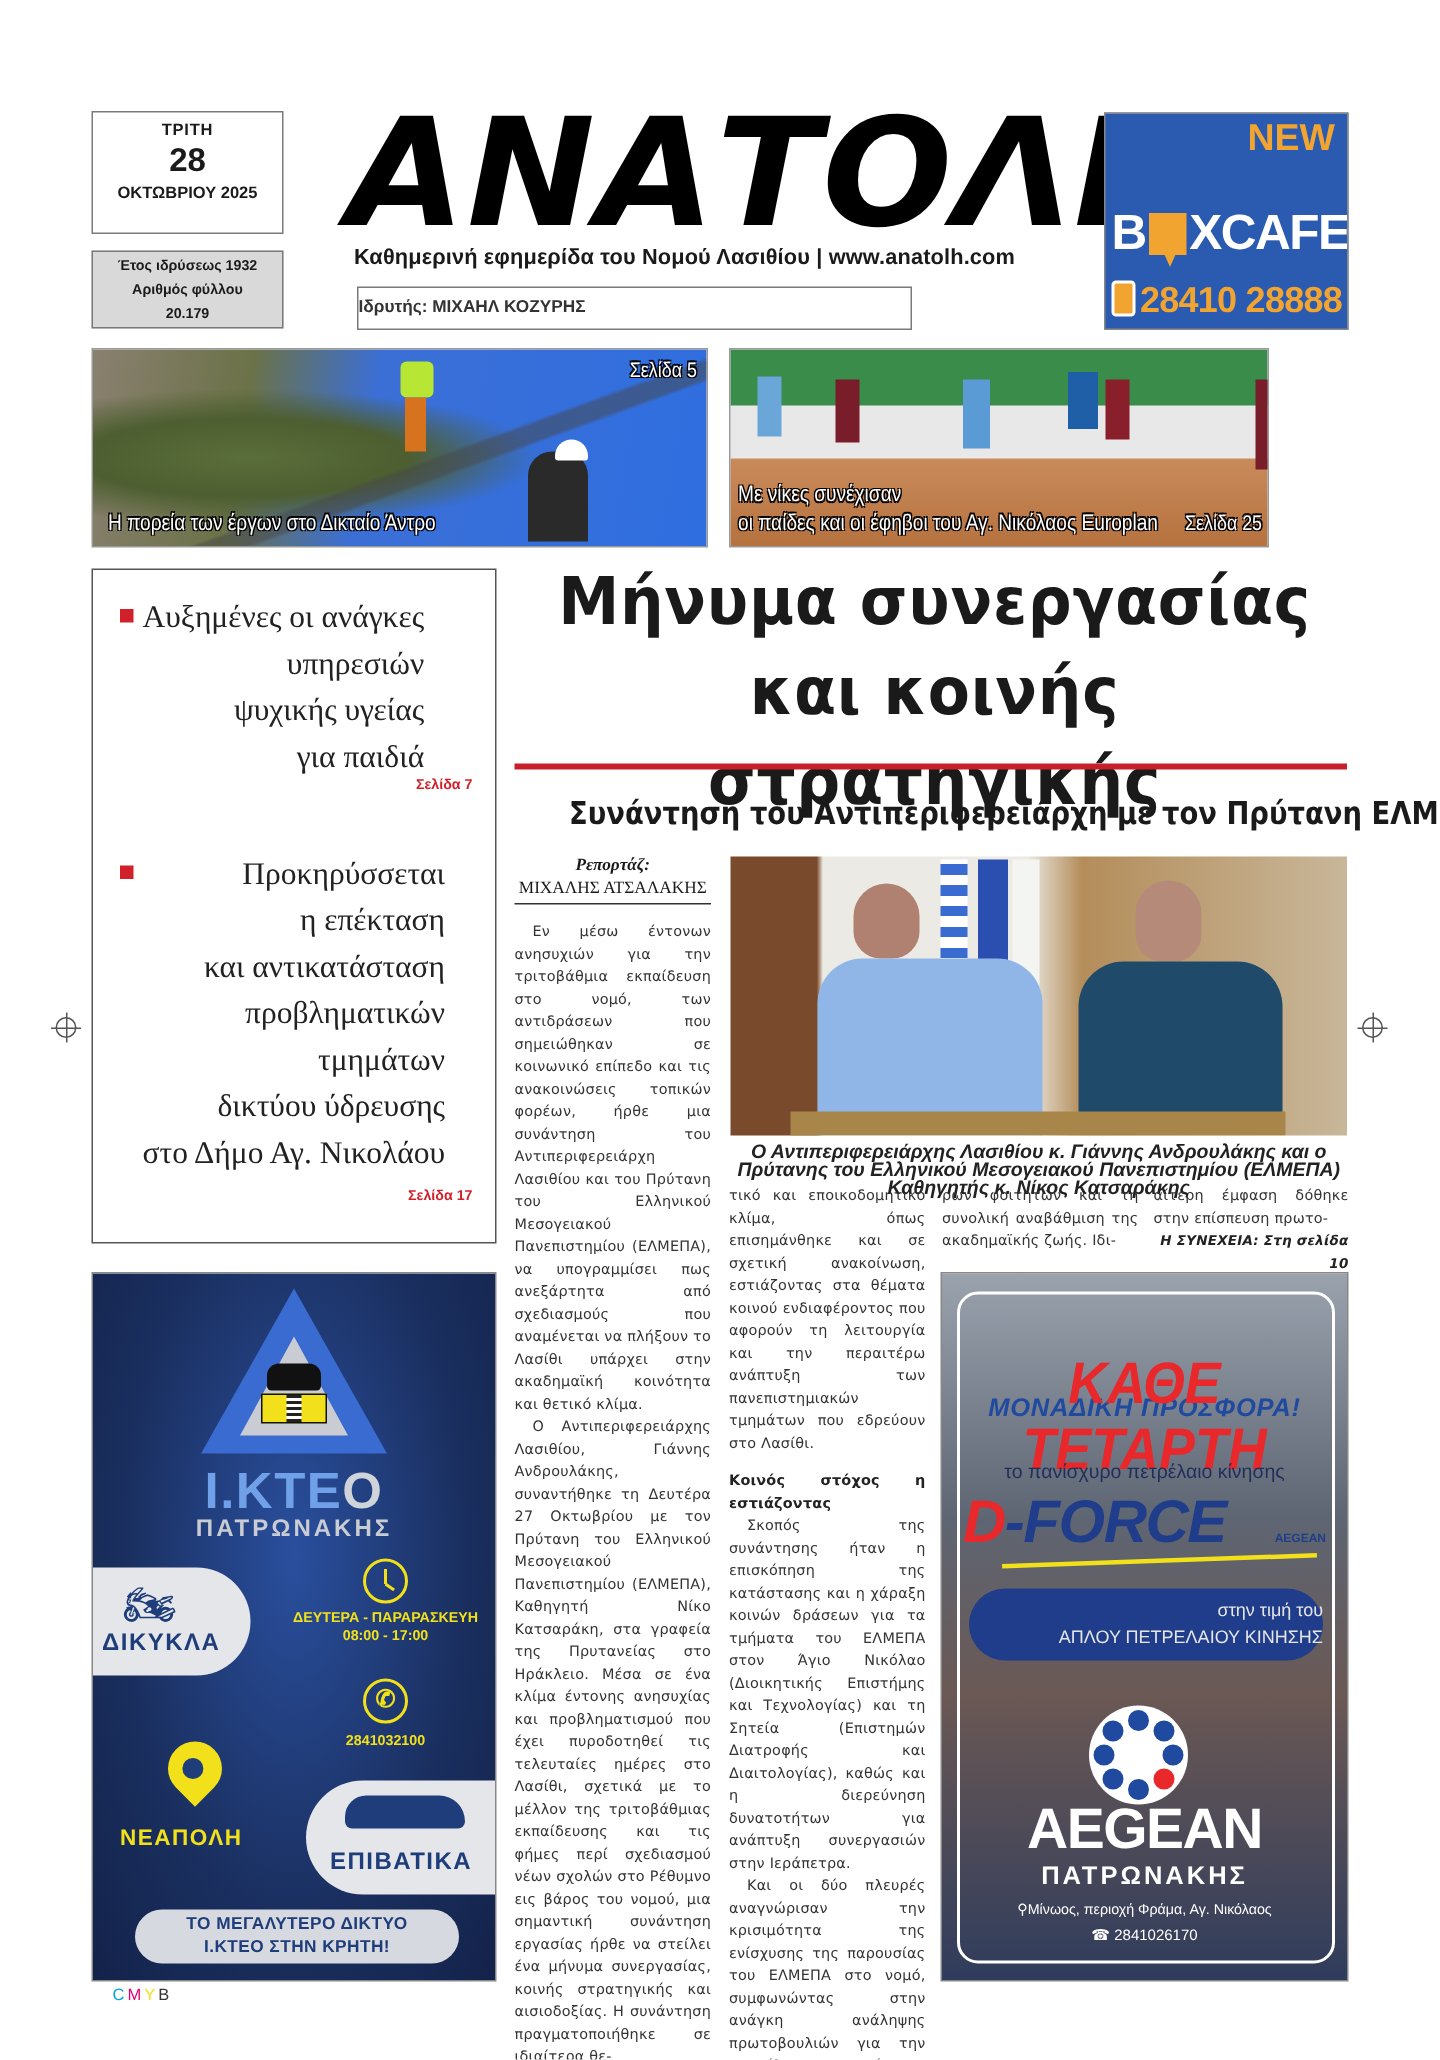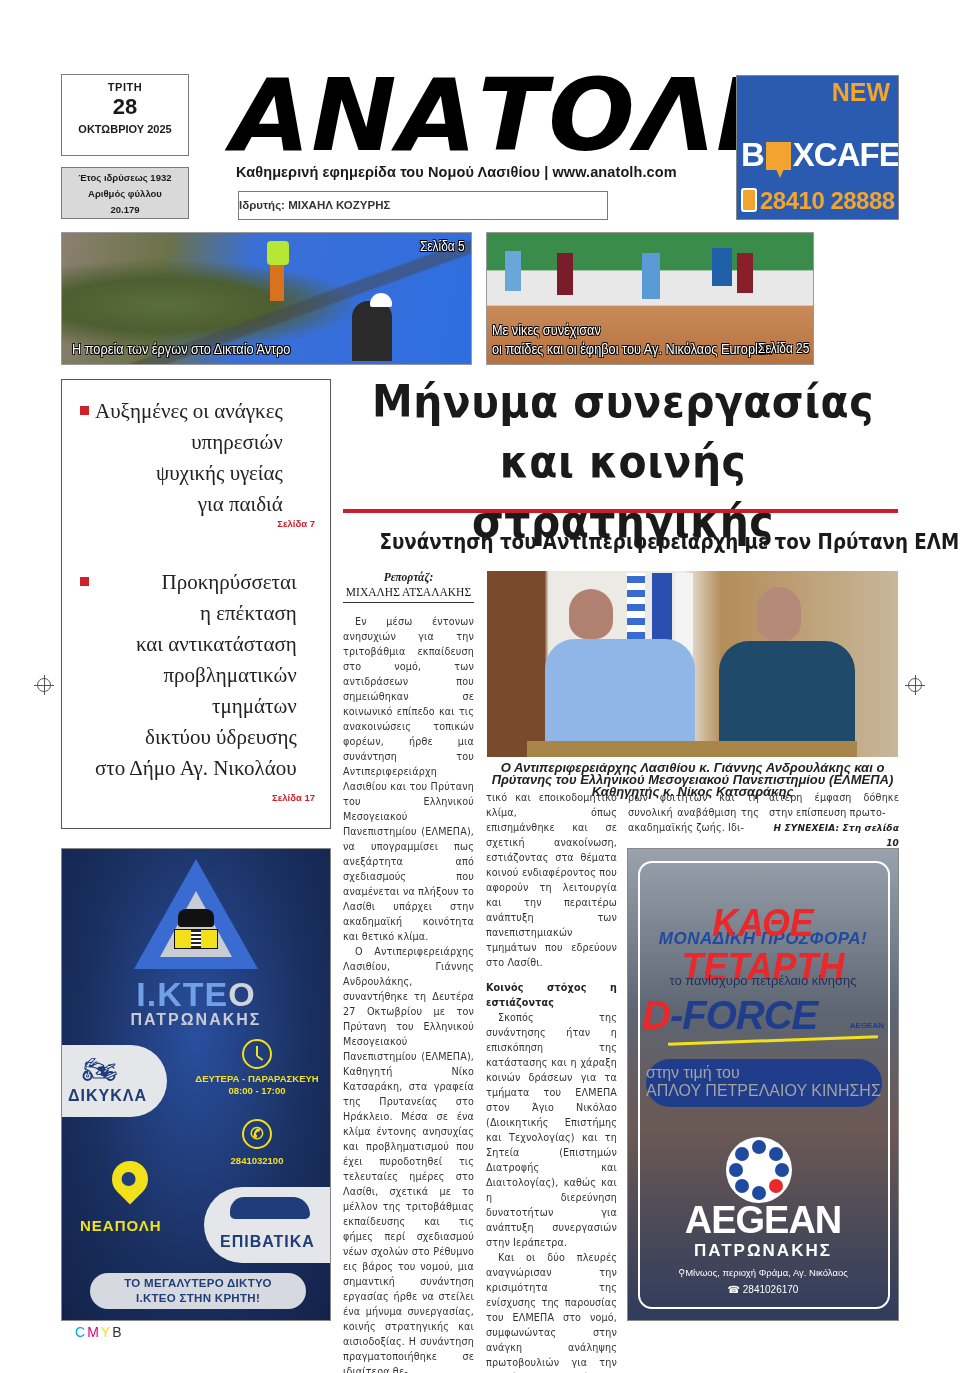--- a/index.html
+++ b/index.html
@@ -28,21 +28,21 @@
   .boxcafe .phone { position: absolute; left: 4px; bottom: 4px; font-size: 24px; font-weight: bold; color: #f2a431; white-space: nowrap; letter-spacing: -.5px; font-family: "Liberation Sans Narrow", "Liberation Sans", sans-serif; }
   .boxcafe .phone .ph-icon { display: inline-block; width: 16px; height: 24px; background: #f2a431; border-radius: 3px; vertical-align: -3px; margin-right: 3px; position: relative; border: 2px solid #fff; }
 
   
   .teaser { border: 1px solid #999; overflow: hidden; }
   .teaser-1 { left: 61px; top: 232px; width: 411px; height: 133px;
     background:
       linear-gradient(160deg, rgba(0,0,0,0) 55%, rgba(70,70,70,.5) 56%, rgba(70,70,70,.5) 60%, rgba(0,0,0,0) 61%),
       radial-gradient(ellipse at 25% 55%, #5a6e3a 0, #4d5e30 25%, transparent 45%),
       linear-gradient(100deg, #8a8070 0%, #6b7248 25%, #3b6fd6 45%, #2f6ee0 100%); }
-  .teaser-2 { left: 486px; top: 232px; width: 328px; height: 133px;
+  .teaser-2 { left: 486px; top: 232px; width: 360px; height: 133px;
     background:
       linear-gradient(180deg, #3a8c4a 0%, #3a8c4a 28%, #e8e8e8 29%, #e8e8e8 55%, #c98a5a 56%, #b5723f 100%); }
   .teaser .caption { position: absolute; color: #fff; font-size: 15px; line-height: 19px; text-shadow: 1px 1px 0 #000, -1px -1px 0 #000, 1px -1px 0 #000, -1px 1px 0 #000; font-family: "Liberation Sans Narrow", "Liberation Sans", sans-serif; transform: scaleX(.85); transform-origin: left bottom; white-space: nowrap; }
   .teaser .page { position: absolute; color: #fff; font-size: 14px; text-shadow: 1px 1px 0 #000, -1px -1px 0 #000, 1px -1px 0 #000, -1px 1px 0 #000; font-family: "Liberation Sans Narrow", "Liberation Sans", sans-serif; transform: scaleX(.85); transform-origin: right top; white-space: nowrap; }
   .fig { position: absolute; }
 
   
   .brief-box { left: 61px; top: 379px; width: 270px; height: 450px; border: 1.5px solid #555; }
   .brief { position: absolute; left: 18px; font-family: "Liberation Serif", serif; font-size: 21px; line-height: 31px; color: #222; }
   .brief .bullet { position: absolute; left: 0; top: 10px; width: 9px; height: 9px; background: #d0202a; }
@@ -101,30 +101,30 @@
 
   .ad-aegean { left: 627px; top: 848px; width: 272px; height: 473px; background: linear-gradient(180deg, #9aa2ae 0%, #5e6572 35%, #6a5854 60%, #2f3c5c 100%); border: 1px solid #888; overflow: hidden; }
   .ad-aegean .frame { position: absolute; left: 10px; top: 12px; width: 252px; height: 448px; border: 2px solid #fff; border-radius: 14px; }
   .ad-aegean .offer { position: absolute; left: 0; width: 100%; top: 36px; text-align: center; font-size: 17px; font-weight: bold; font-style: italic; color: #1f4aa0; letter-spacing: .5px; margin-top: 44px; }
   .ad-aegean .day { position: absolute; left: 0; width: 100%; top: 52px; text-align: center; font-size: 39px; font-weight: bold; font-style: italic; color: #e8282a; letter-spacing: 0; transform: scaleX(.92); }
   .ad-aegean .line1 { position: absolute; left: 0; width: 100%; top: 124px; text-align: center; font-size: 13px; color: #1f2f5a; }
   .ad-aegean .dforce { position: absolute; left: 14px; top: 144px; font-size: 40px; font-weight: bold; font-style: italic; color: #1f3d8a; letter-spacing: -1px; }
   .ad-aegean .dforce .d { color: #e8282a; }
   .ad-aegean .mini { position: absolute; right: 14px; top: 172px; font-size: 8px; font-weight: bold; color: #1f3d8a; }
   .ad-aegean .swoosh { position: absolute; left: 40px; top: 190px; width: 210px; height: 3px; background: #f2e11a; transform: rotate(-2deg); }
-  .ad-aegean .pricepill { position: absolute; left: 18px; top: 210px; width: 236px; height: 48px; border-radius: 24px; background: #1f3d8a; color: #a3a3a3; text-align: left; font-size: 16px; line-height: 18px; padding-top: 5px; }
+  .ad-aegean .pricepill { position: absolute; left: 18px; top: 210px; width: 236px; height: 48px; border-radius: 24px; background: #1f3d8a; color: #e5e5e5; text-align: right; font-size: 12px; line-height: 18px; padding-top: 5px; }
   .ad-aegean .logo-circle { position: absolute; left: 98px; top: 288px; width: 66px; height: 66px; border-radius: 50%; background: #fff; }
   .ad-aegean .logo-circle .petal { position: absolute; width: 14px; height: 14px; border-radius: 50%; background: #1f4aa0; }
   .ad-aegean .logo-circle .petal.red { background: #e8282a; }
   .ad-aegean .brand { position: absolute; left: 0; width: 100%; top: 350px; text-align: center; font-size: 38px; font-weight: bold; color: #fff; letter-spacing: -1px; }
   .ad-aegean .owner { position: absolute; left: 0; width: 100%; top: 392px; text-align: center; font-size: 17px; font-weight: bold; color: #fff; letter-spacing: 2px; }
   .ad-aegean .addr { position: absolute; left: 0; width: 100%; top: 418px; text-align: center; font-size: 9.5px; color: #fff; }
   .ad-aegean .tel { position: absolute; left: 0; width: 100%; top: 435px; text-align: center; font-size: 10px; color: #fff; }
 
-  .cmyb { left: 75px; top: 1324px; font-size: 14px; letter-spacing: 2px; }
+  .cmyb { left: 75px; top: 1324px; font-size: 11px; letter-spacing: 2px; }
   .cmyb .c { color: #00a6e0; } .cmyb .m { color: #e0007a; } .cmyb .y { color: #f2e11a; } .cmyb .b { color: #333; }
   .regmark { width: 14px; height: 14px; border: 1px solid #555; border-radius: 50%; }
   .regmark:before { content: ""; position: absolute; left: -4px; top: 6px; width: 20px; height: 1px; background: #555; }
   .regmark:after { content: ""; position: absolute; left: 6px; top: -4px; width: 1px; height: 20px; background: #555; }
 </style>
 </head>
 <body>
 
 <div class="abs date-box">
   <div class="dow">ΤΡΙΤΗ</div>

